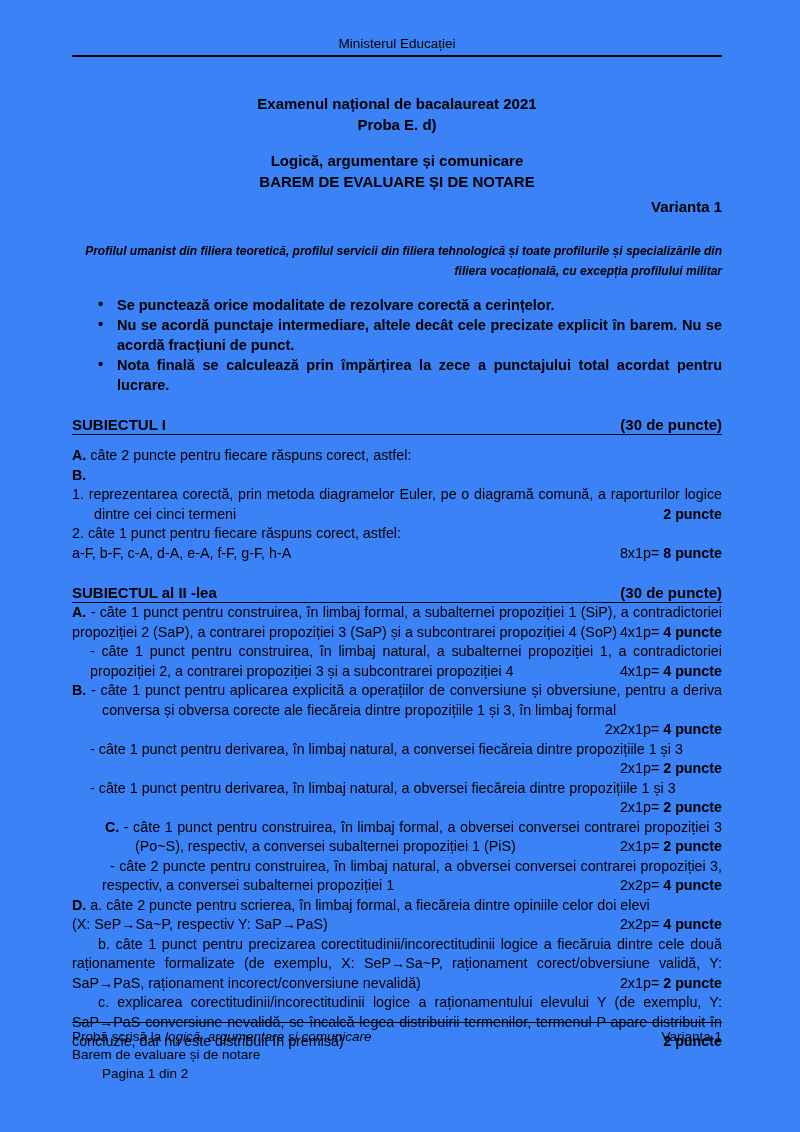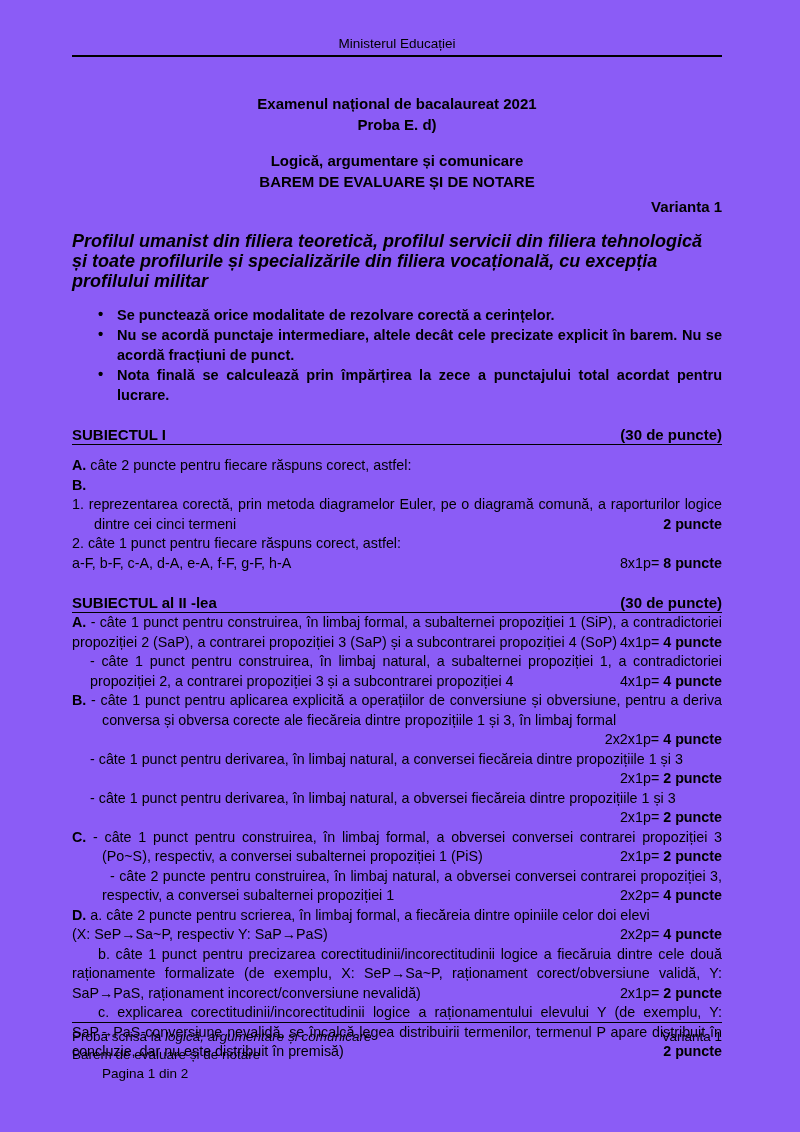--- a/index.html
+++ b/index.html
@@ -10,21 +10,21 @@
   }
   body {
     font-family: "Liberation Sans", sans-serif;
     color: #000000;
   }
   .page {
     position: relative;
     width: 800px;
     height: 1132px;
     margin: 0 auto;
-    background: #8b5cf6;
+    background: #3b82f6;
     box-sizing: border-box;
     overflow: hidden;
   }
   .content {
     position: absolute;
     left: 72px;
     top: 0;
     width: 650px;
   }
 
@@ -51,24 +51,24 @@
   .varianta-top {
     text-align: right;
     font-weight: bold;
     font-size: 15px;
     margin-top: 6px;
   }
 
   .profil {
     font-style: italic;
     font-weight: bold;
-    font-size: 18px;
+    font-size: 12px;
     line-height: 20px;
-    margin-top: 16px;
-    text-align: left;
+    margin-top: 26px;
+    text-align: right;
   }
 
   
   ul.notes {
     list-style: none;
     margin: 14px 0 0 0;
     padding: 0;
   }
   ul.notes li {
     position: relative;
@@ -240,21 +240,21 @@
       <span class="b">B.</span><span> - câte 1 punct pentru aplicarea explicită a operațiilor de conversiune și obversiune, pentru a deriva conversa și obversa corecte ale fiecăreia dintre propozițiile 1 și 3, în limbaj formal</span>
     </div>
     <div class="right-only"><span>2x2x1p= </span><span class="b">4 puncte</span></div>
 
     <div class="para indent-dash">- câte 1 punct pentru derivarea, în limbaj natural, a conversei fiecăreia dintre propozițiile 1 și 3</div>
     <div class="right-only"><span>2x1p= </span><span class="b">2 puncte</span></div>
 
     <div class="para indent-dash">- câte 1 punct pentru derivarea, în limbaj natural, a obversei fiecăreia dintre propozițiile 1 și 3</div>
     <div class="right-only"><span>2x1p= </span><span class="b">2 puncte</span></div>
 
-    <div class="para justify" style="padding-left:30px;text-indent:-30px;">
+    <div class="para justify" style="padding-left:30px;text-indent:-30px;margin-left:33px;">
       <span class="b">C.</span><span> - câte 1 punct pentru construirea, în limbaj formal, a obversei conversei contrarei propoziției 3 (Po~S), respectiv, a conversei subalternei propoziției 1 (PiS)</span>
     </div>
     <div class="right-only" style="margin-top:-19.5px;"><span>2x1p= </span><span class="b">2 puncte</span></div>
 
     <div class="para justify" style="padding-left:30px;text-indent:8px;">
       <span>- câte 2 puncte pentru construirea, în limbaj natural, a obversei conversei contrarei propoziției 3, respectiv, a conversei subalternei propoziției 1</span>
     </div>
     <div class="right-only" style="margin-top:-19.5px;"><span>2x2p= </span><span class="b">4 puncte</span></div>
 
     <div class="para">

